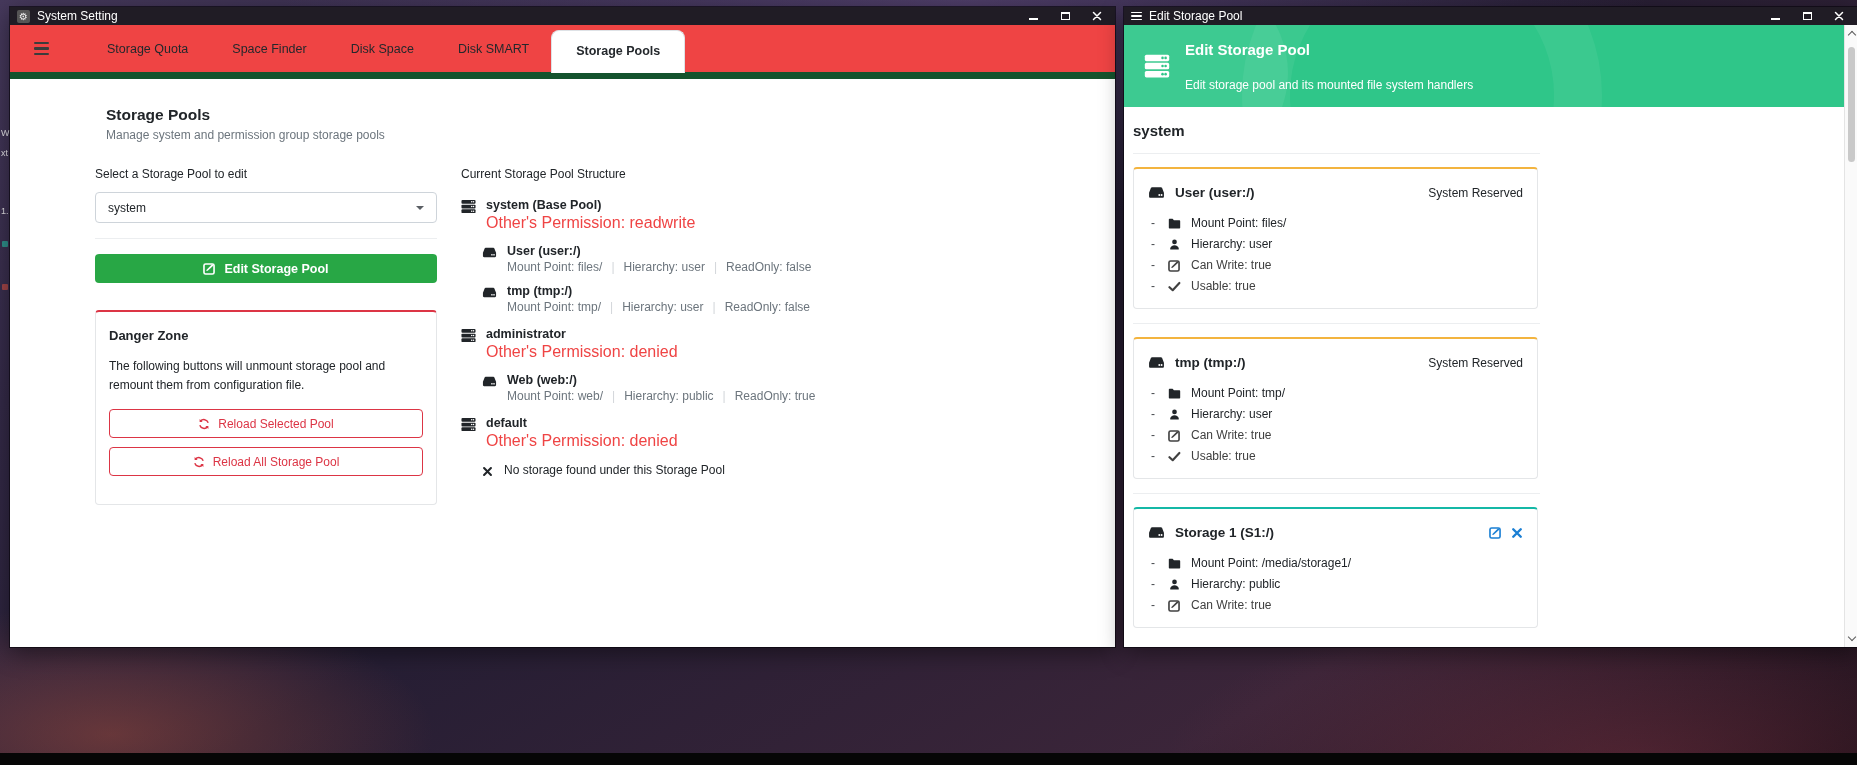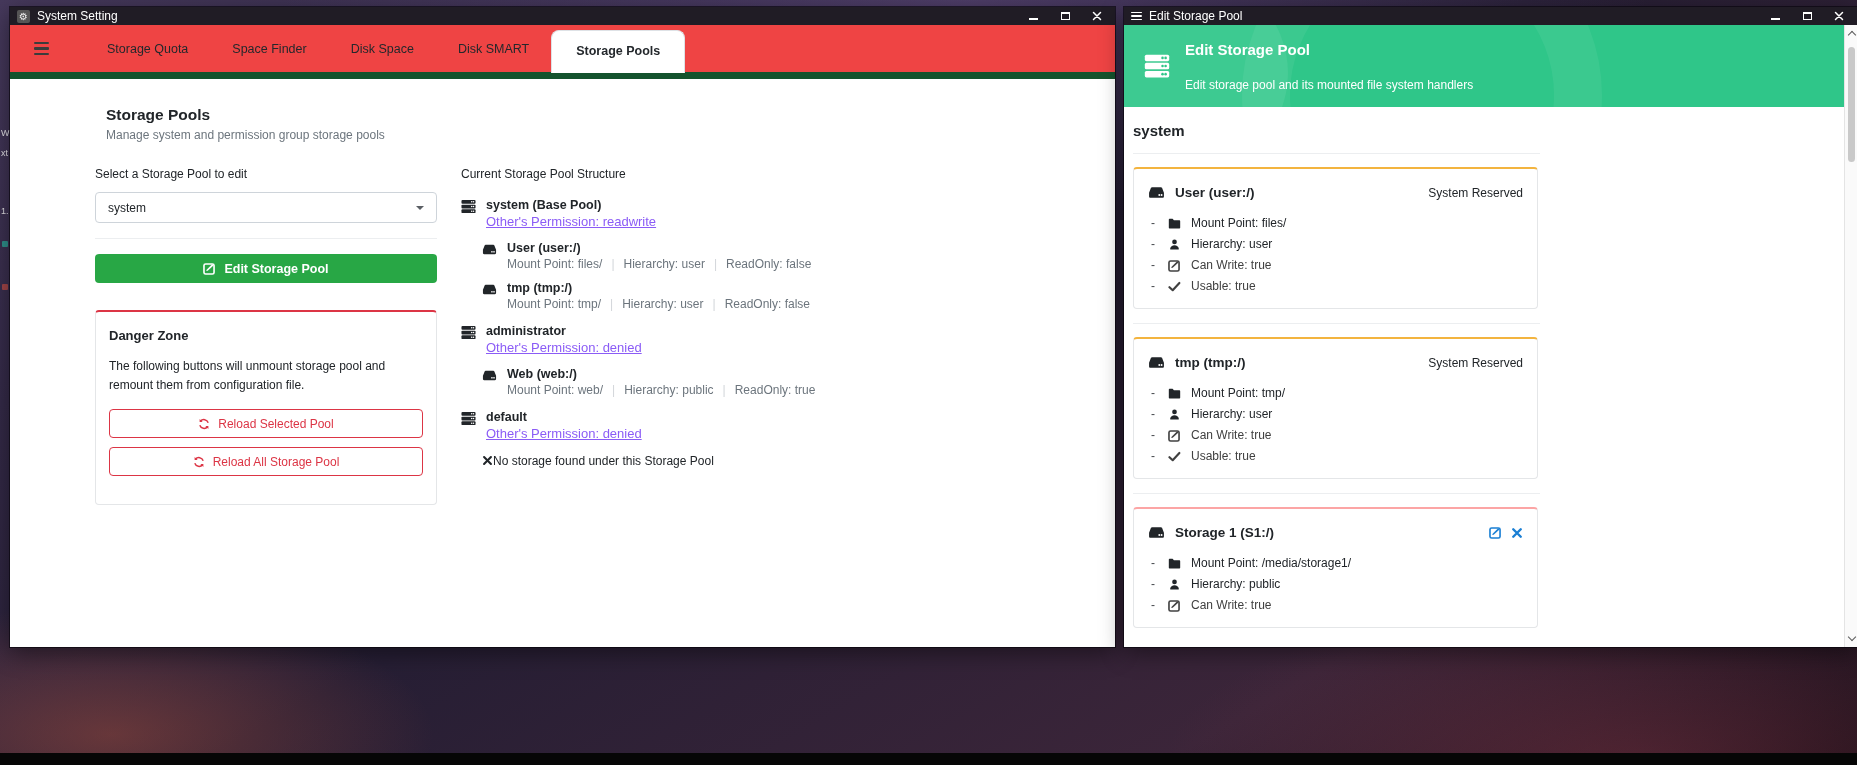--- a/index.html
+++ b/index.html
@@ -52,45 +52,45 @@
   .btn-green{height:29px;background:#28a745;color:#fff;font-weight:bold;font-size:12.5px;}
   .danger{margin-top:27px;border:1px solid #e4e6e8;border-top:2px solid #dc3545;border-radius:4px;padding:16px 13px 28px;}
   .danger-title{font-weight:bold;font-size:13px;margin-bottom:14px;}
   .danger-desc{font-size:12px;line-height:1.55;margin-bottom:15px;}
   .btn-outline-red{height:29px;border:1px solid #dc3545;color:#dc3545;font-size:12px;font-weight:500;margin-top:9px;background:#fff;}
 
   .struct-label{font-size:12px;margin-bottom:17px;}
   .pool{margin-bottom:13px;}
   .pool-head{display:flex;gap:10px;}
   .pool-name{font-weight:bold;font-size:12.5px;}
-  .pool-perm{font-size:13px;color:#8b5cf6;margin-top:2px;text-decoration:underline;}
+  .pool-perm{font-size:16px;color:#ef4444;margin-top:2px;}
   .storages{margin:12px 0 0 21px;}
   .storage{display:flex;gap:10px;margin-bottom:10px;}
   .st-name{font-weight:bold;font-size:12.5px;}
   .st-meta{font-size:12px;color:#6c757d;margin-top:2px;white-space:nowrap;}
   .st-meta span:not(:first-child)::before{content:"|";color:#d2d6da;margin:0 9px;}
-  .no-storage{display:flex;align-items:flex-start;margin:13px 0 0 21px;font-size:12px;color:#212529;}
+  .no-storage{display:flex;align-items:flex-end;gap:11px;margin:13px 0 0 21px;font-size:12px;color:#212529;}
   .ticon{flex:none;margin-top:1px;}
 
   
   .rw-content{position:absolute;top:18px;left:0;width:720px;bottom:0;background:#fff;overflow:hidden;}
   .pool-header{height:82px;background:#2fc689;position:relative;overflow:hidden;display:flex;align-items:center;padding-left:20px;color:#fff;}
   .ph-c1{position:absolute;left:-36px;top:-52px;width:200px;height:200px;border-radius:50%;background:rgba(255,255,255,.07);}
   .ph-c2{position:absolute;left:118px;top:-110px;width:360px;height:360px;border-radius:50%;border:48px solid rgba(255,255,255,.06);box-sizing:border-box;}
   .ph-text{margin-left:15px;position:relative;}
   .ph-title{font-size:15px;font-weight:bold;}
   .ph-sub{font-size:12px;margin-top:20px;}
   .pool-header .dot{fill:#2fc689;}
   .rw-body{padding:15px 0 0 9px;width:407px;}
   .rw-pool-name{font-size:15px;font-weight:bold;}
   .rw-desc{font-size:12px;margin-top:16px;}
   .rw-divider{border:none;border-top:1px solid #eceef0;margin:14px 0 0;}
   .fs-card{width:405px;box-sizing:border-box;border:1px solid #e4e6e8;border-radius:4px;padding:9px 14px 15px;margin-top:13px;}
   .fs-card.accent-yellow{border-top:2px solid #f3b43f;}
-  .fs-card.accent-dark{border-top:2px solid #fca5a5;}
+  .fs-card.accent-dark{border-top:2px solid #14b8a6;}
   .fs-head{display:flex;align-items:center;gap:10px;padding:6px 0 8px;}
   .fs-name{font-weight:bold;font-size:13.5px;}
   .fs-badge{margin-left:auto;font-size:12px;color:#212529;}
   .fs-actions{margin-left:auto;display:flex;gap:9px;align-items:center;}
   .fs-actions .act{color:#1a7fd4;cursor:pointer;display:flex;}
   .fs-item{display:flex;align-items:center;gap:10px;font-size:12px;color:#212529;margin-top:7px;padding-left:3px;}
   .fs-item::before{content:"-";color:#43474b;width:7px;flex:none;}
   .fs-item.positive{color:#404040;}
   .fs-item svg{flex:none;}
 

